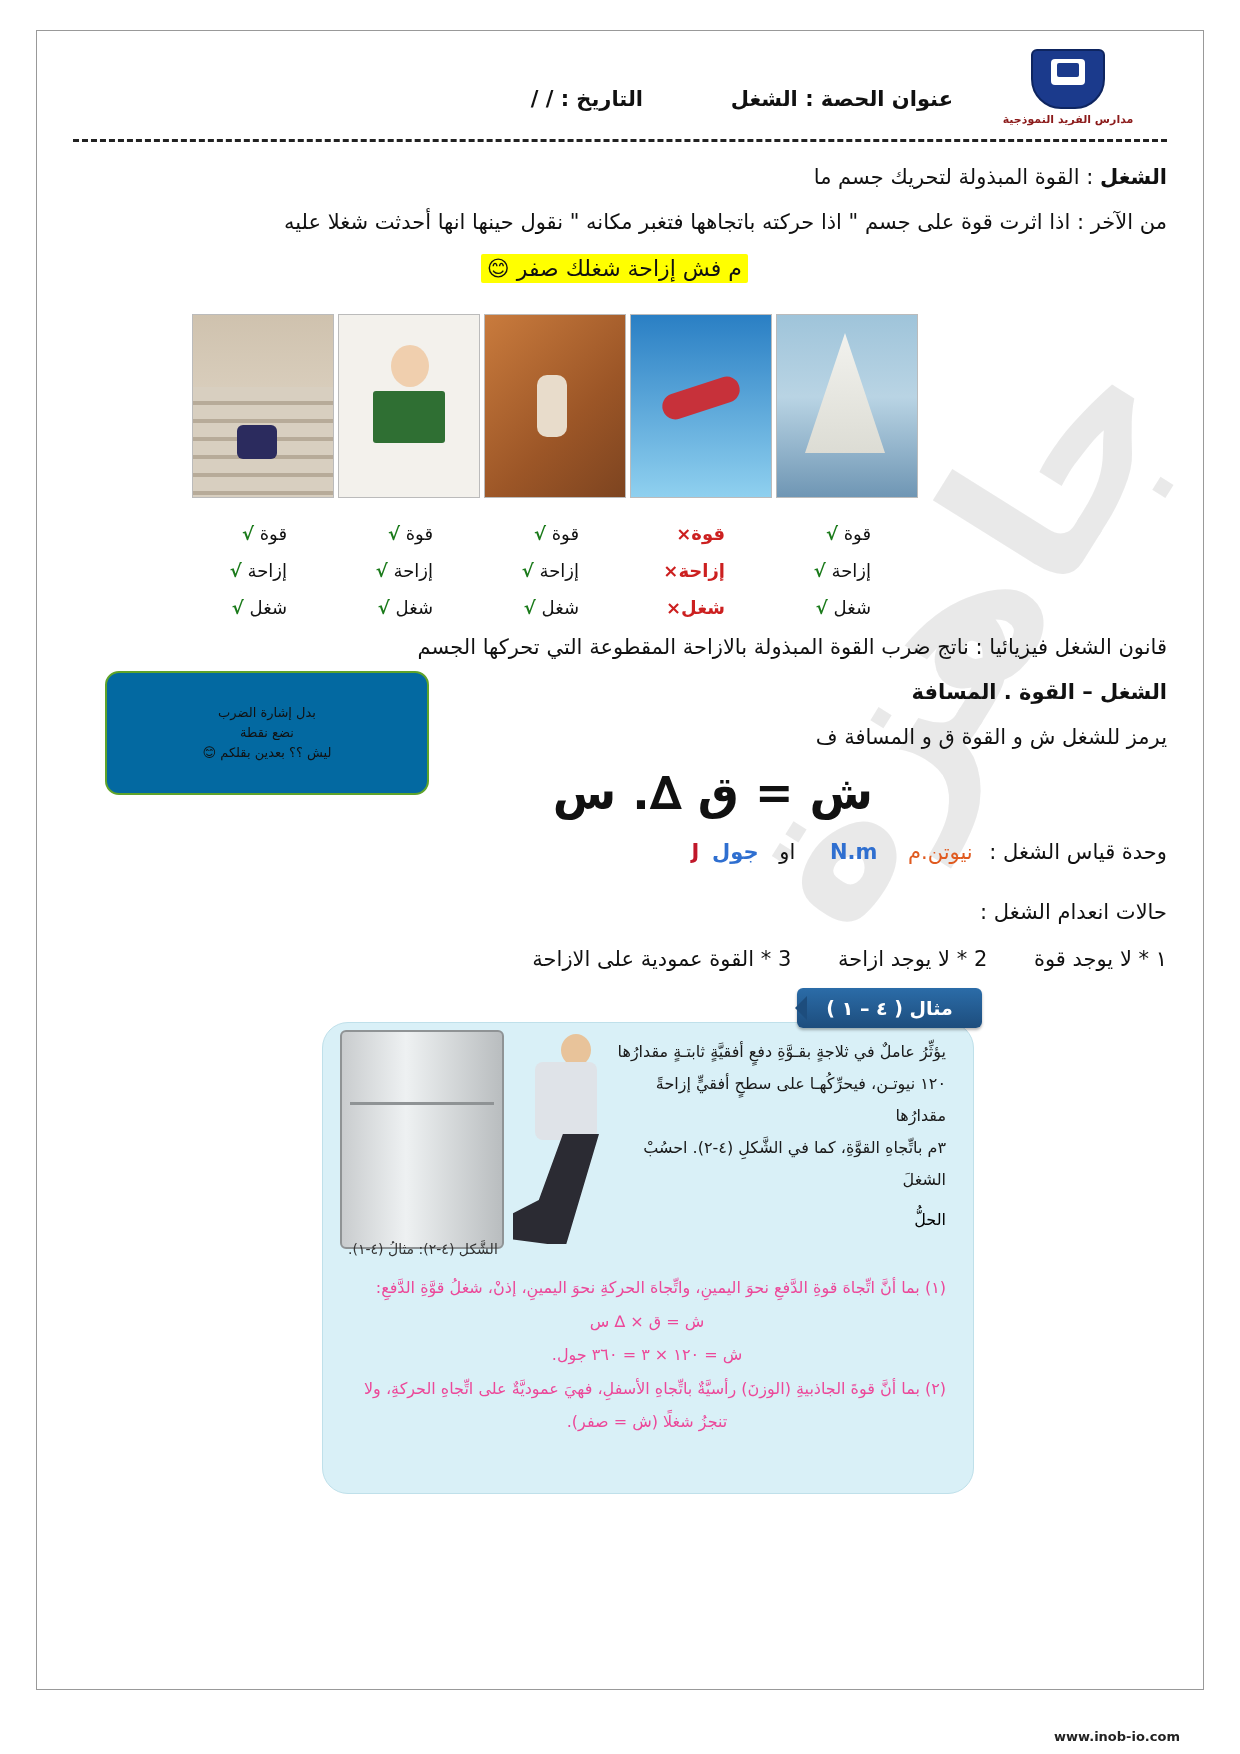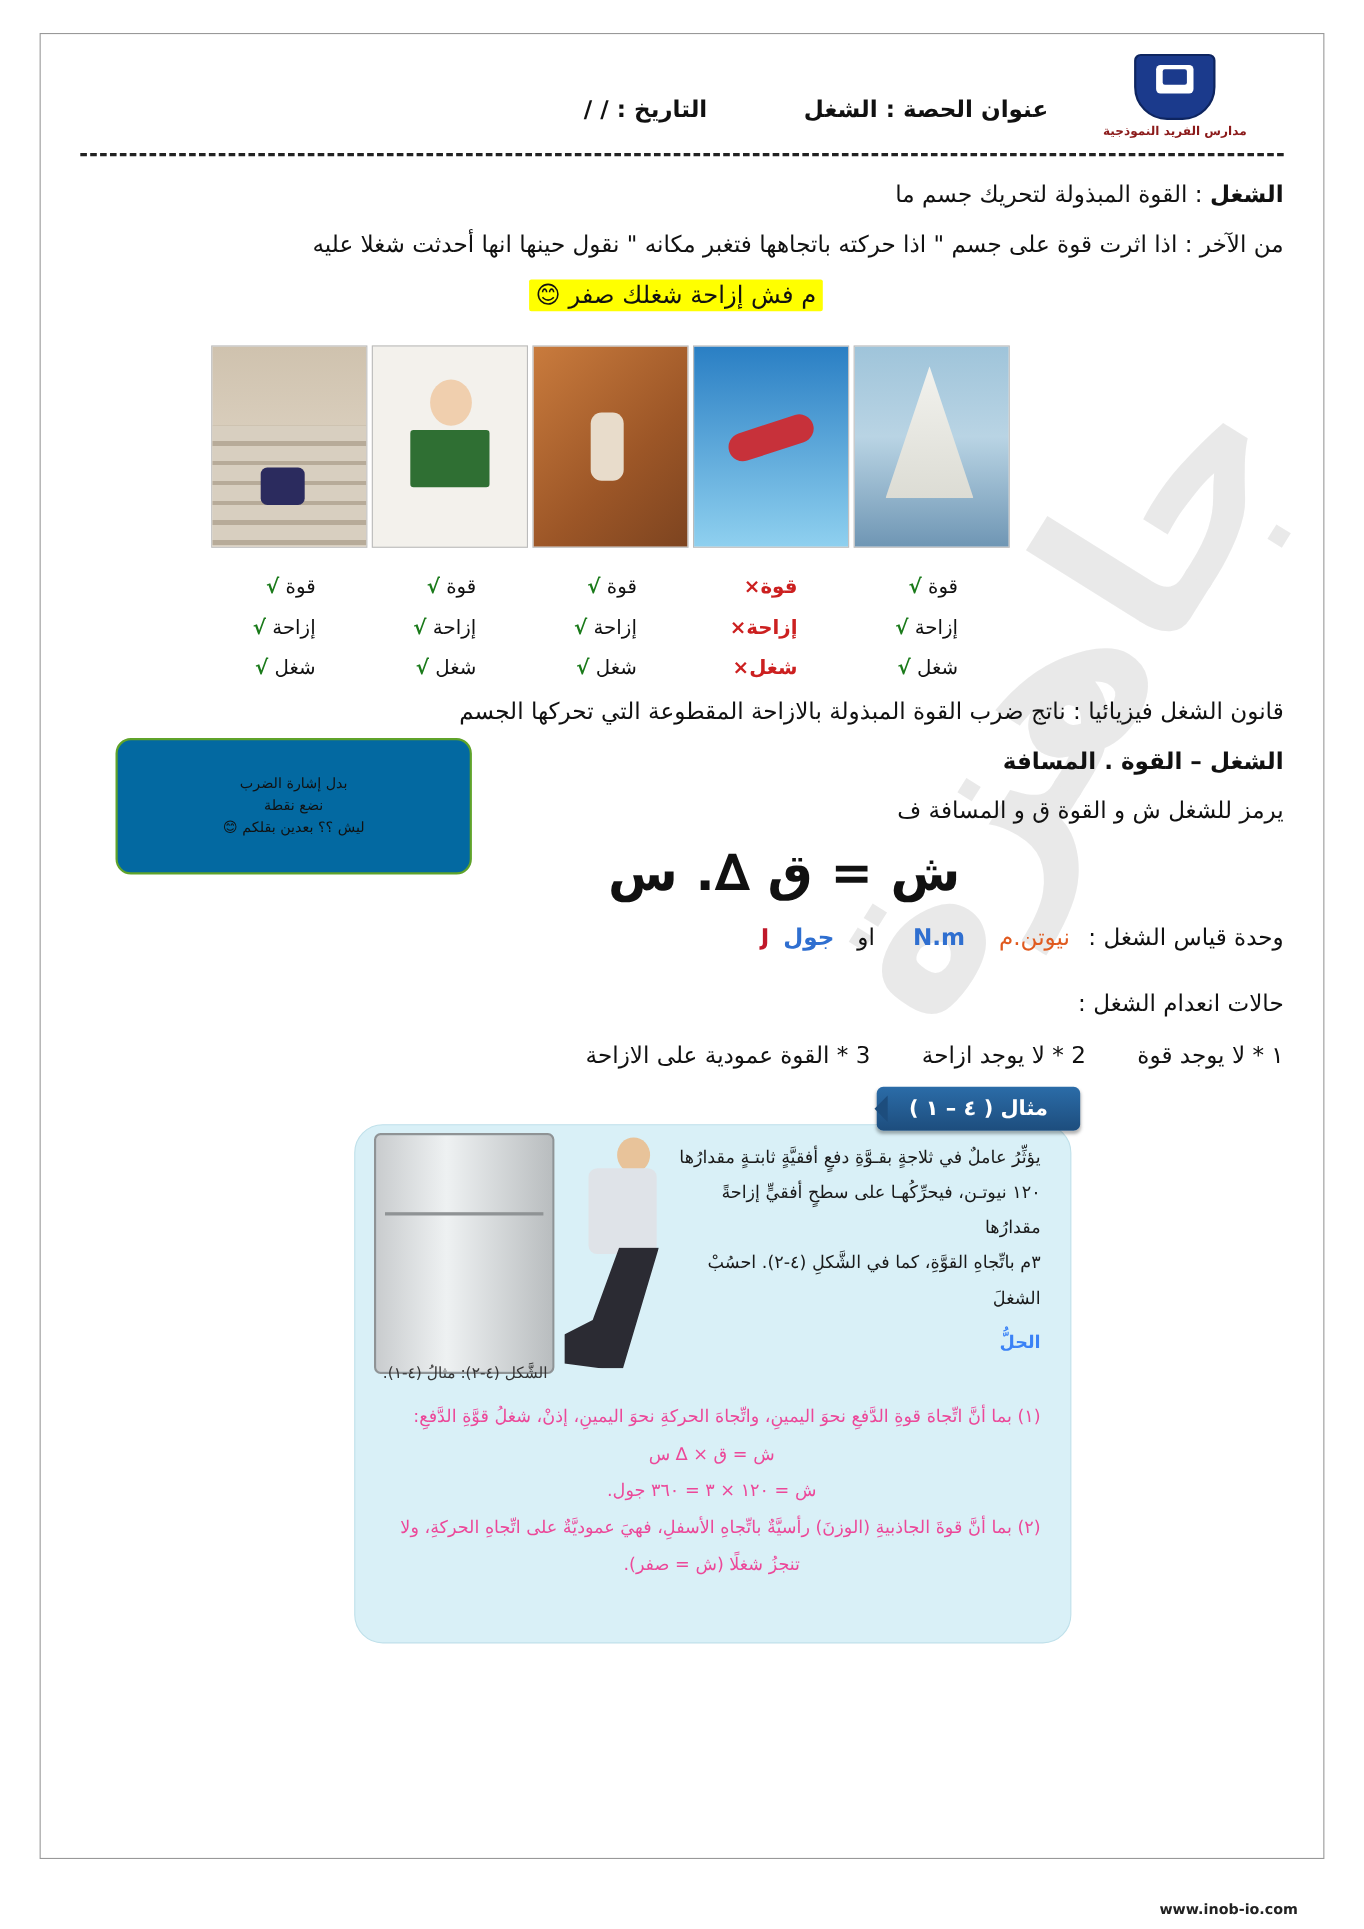--- a/index.html
+++ b/index.html
@@ -128,21 +128,21 @@
   .man .legs{position:absolute;left:6px;top:100px;width:86px;height:110px;background:#2b2b33;
     clip-path:polygon(58% 0,100% 0,62% 100%,40% 100%,0 96%,0 72%,30% 60%);}
   .extxt{
     position:absolute;right:26px;top:30px;width:330px;font-size:16px;line-height:2.0;
     text-align:right;color:#1a1a1a;
   }
   .exsol{
     position:absolute;right:26px;left:26px;top:265px;font-size:16px;line-height:2.1;
     text-align:right;color:#ec4899;
   }
-  .red{color:#3b82f6;font-weight:bold;}
+  .red{color:#000000;font-weight:normal;}
   .figcap{position:absolute;left:26px;top:235px;font-size:14px;color:#333;}
   .footer{
     position:absolute;right:60px;bottom:10px;font-size:13px;font-weight:bold;color:#222;
   }
 </style>
 </head>
 <body>
 
 <div class="page">
 

